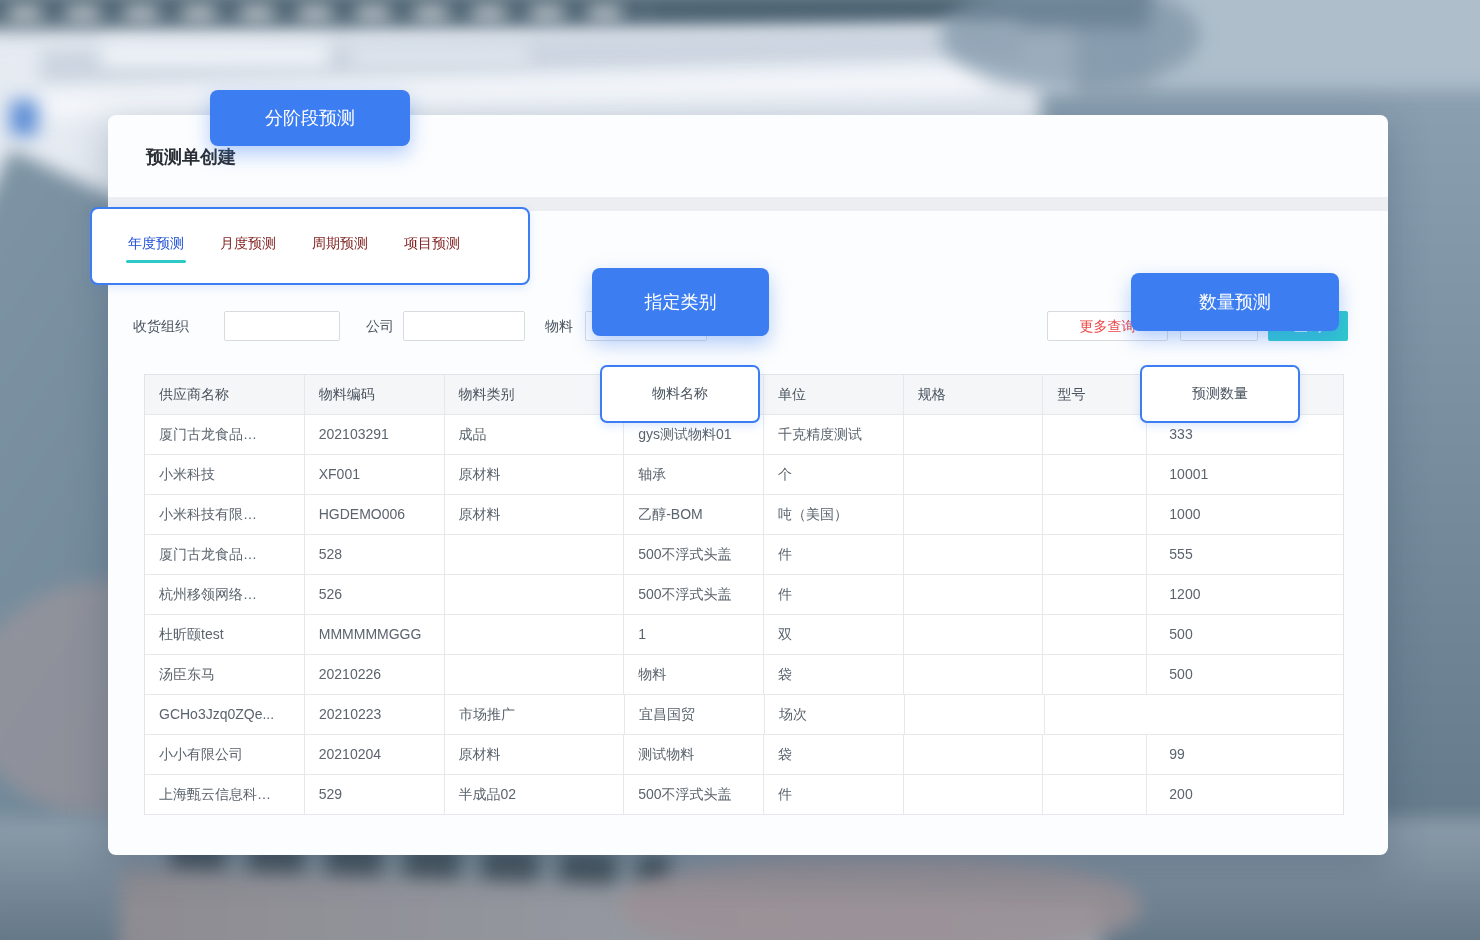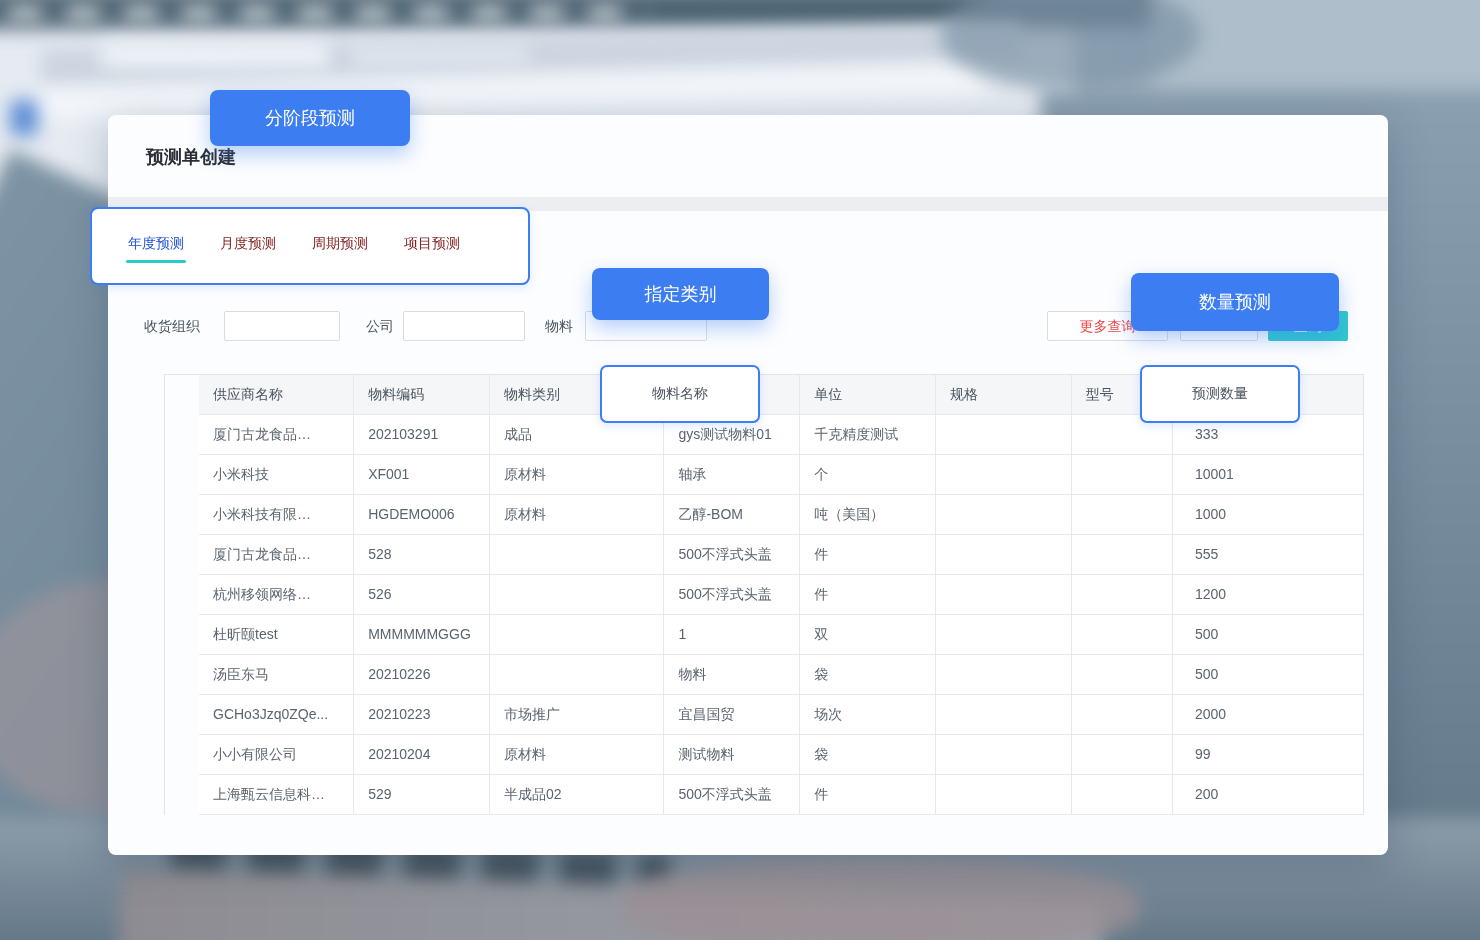--- a/index.html
+++ b/index.html
@@ -53,22 +53,22 @@
 
   
   .f-label { position:absolute; top:196px; height:30px; line-height:30px; font-size:14px; color:#4a5560; }
   .f-input { position:absolute; top:196px; height:30px; width:116px; background:#fff;
           border:1px solid #d9dcdf; border-radius:2px; font-size:13px; color:#333; padding:0 8px; outline:none; }
   .btn { position:absolute; top:196px; height:30px; border:1px solid #d9dcdf; background:#fff;
           border-radius:2px; font-size:14px; color:#ef4444; text-align:center; line-height:28px; cursor:pointer; }
   .btn-primary { background:#2fc8cd; border:none; color:#fff; line-height:30px; }
 
   
-  .table { position:absolute; left:56px; top:259px; width:1200px;
-          border:1px solid #e2e4e7; border-bottom:none; font-size:14px; color:#5a646e;padding-left:34px; }
+  .table { position:absolute; left:36px; top:259px; width:1200px;
+          border:1px solid #e2e4e7; border-bottom:none; font-size:14px; color:#5a646e; }
   .t-row { display:flex; height:40px; border-bottom:1px solid #e6e8eb; background:#fff; }
   .t-head { background:#f5f6f8; color:#4a545f; }
   .t-cell { height:100%; line-height:39px; padding:0 0 0 14px; border-right:1px solid #e6e8eb;
           overflow:hidden; white-space:nowrap; }
   .t-cell:last-child { border-right:none; }
   .c0{width:160px}.c1{width:140px}.c2{width:180px}.c3{width:140px}
   .c4{width:140px}.c5{width:140px}.c6{width:104px}.c7{width:196px;padding-left:22px}
 
   
   .hl-box { position:absolute; top:250px; width:160px; height:58px; background:#fff;
@@ -76,21 +76,21 @@
           justify-content:center; font-size:14px; color:#4a545f; z-index:5;
           box-shadow:0 3px 10px rgba(60,125,242,.18); }
   .hl-box-1 { left:492px; }
   .hl-box-2 { left:1032px; }
 
   
   .callout { position:absolute; background:#3c7df2; border-radius:8px; color:#fff; font-size:18px;
           display:flex; align-items:center; justify-content:center; z-index:10;
           box-shadow:0 8px 20px rgba(60,125,242,.38); }
   .callout-phased   { left:210px; top:90px;  width:200px; height:56px; }
-  .callout-category { left:592px; top:268px; width:177px; height:52px; }
+  .callout-category { left:592px; top:268px; width:177px; height:68px; }
   .callout-quantity { left:1131px; top:273px; width:208px; height:58px; }
 </style>
 </head>
 <body>
 
 <div class="stage">
 
   <div class="bg">
     <div class="bg-screen"></div>
     <div class="bg-topbar"></div>
@@ -118,21 +118,21 @@
 
     <div class="tabs-highlight">
       <div class="tabs" id="tabs">
           <span class="tab active">年度预测</span>
           <span class="tab">月度预测</span>
           <span class="tab">周期预测</span>
           <span class="tab">项目预测</span>
         </div>
     </div>
 
-    <div class="f-label" style="left:36px">收货组织</div>
+    <div class="f-label" style="left:25px">收货组织</div>
     <input class="f-input" style="left: 116px;" value="">
     <div class="f-label" style="left:258px">公司</div>
     <input class="f-input" style="left: 295px; width: 122px;" value="">
     <div class="f-label" style="left:437px">物料</div>
     <input class="f-input" style="left: 477px; width: 122px;" value="">
 
     <div class="btn" style="left:939px;width:121px">更多查询</div>
     <div class="btn" style="left:1072px;width:78px"></div>
     <div class="btn btn-primary" style="left:1160px;width:80px">查询</div>
 
@@ -219,21 +219,20 @@
             <div class="t-cell c7">500</div>
           </div>
           <div class="t-row">
             <div class="t-cell c0">GCHo3Jzq0ZQe...</div>
             <div class="t-cell c1">20210223</div>
             <div class="t-cell c2">市场推广</div>
             <div class="t-cell c3">宜昌国贸</div>
             <div class="t-cell c4">场次</div>
             <div class="t-cell c5"></div>
             <div class="t-cell c6"></div>
-            <div class="t-cell c7">2000</div>
           </div>
           <div class="t-row">
             <div class="t-cell c0">小小有限公司</div>
             <div class="t-cell c1">20210204</div>
             <div class="t-cell c2">原材料</div>
             <div class="t-cell c3">测试物料</div>
             <div class="t-cell c4">袋</div>
             <div class="t-cell c5"></div>
             <div class="t-cell c6"></div>
             <div class="t-cell c7">99</div>

